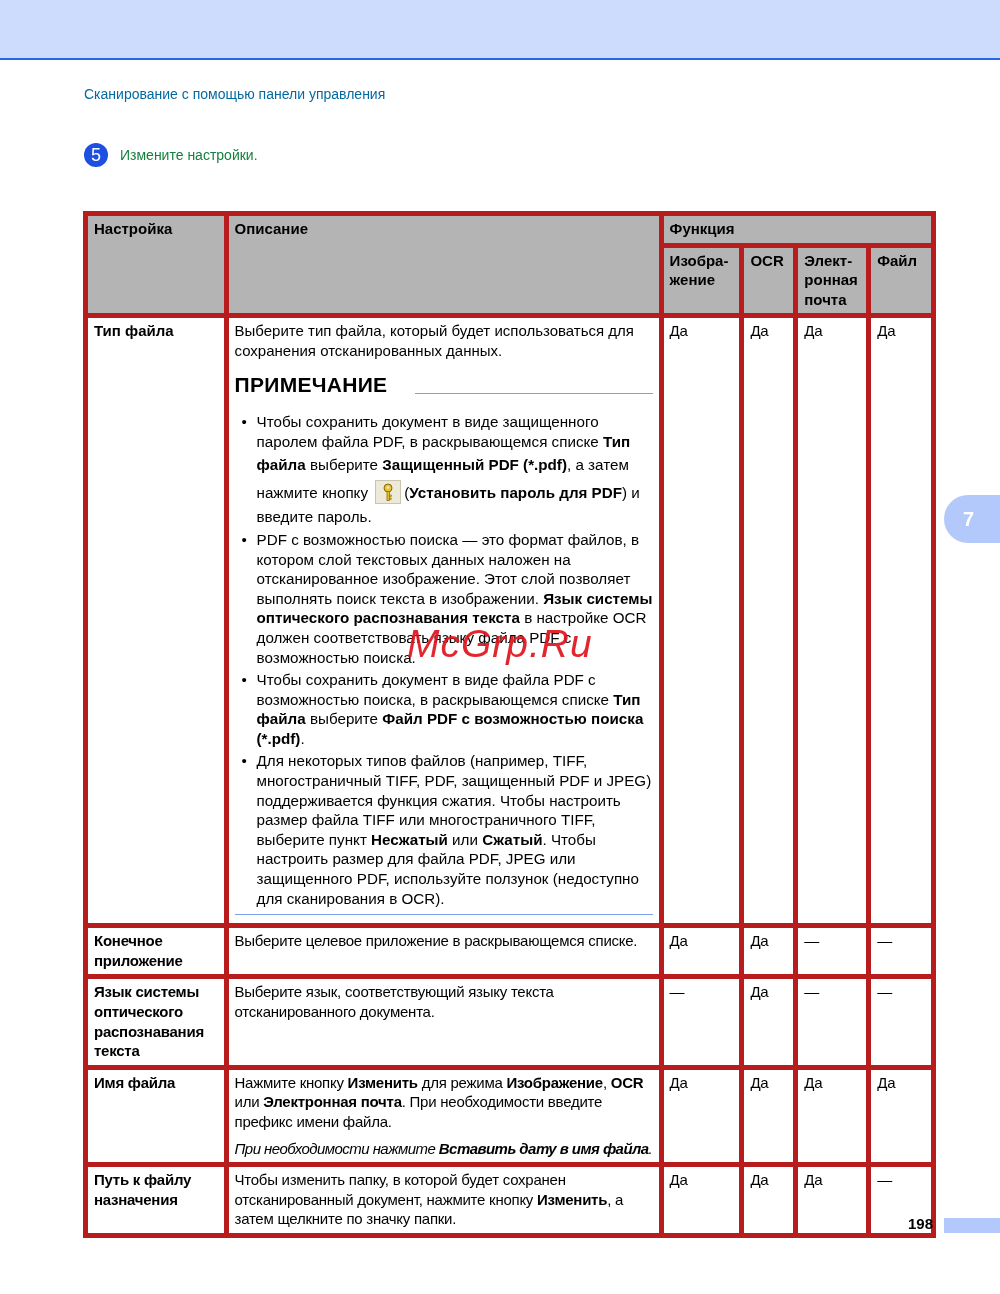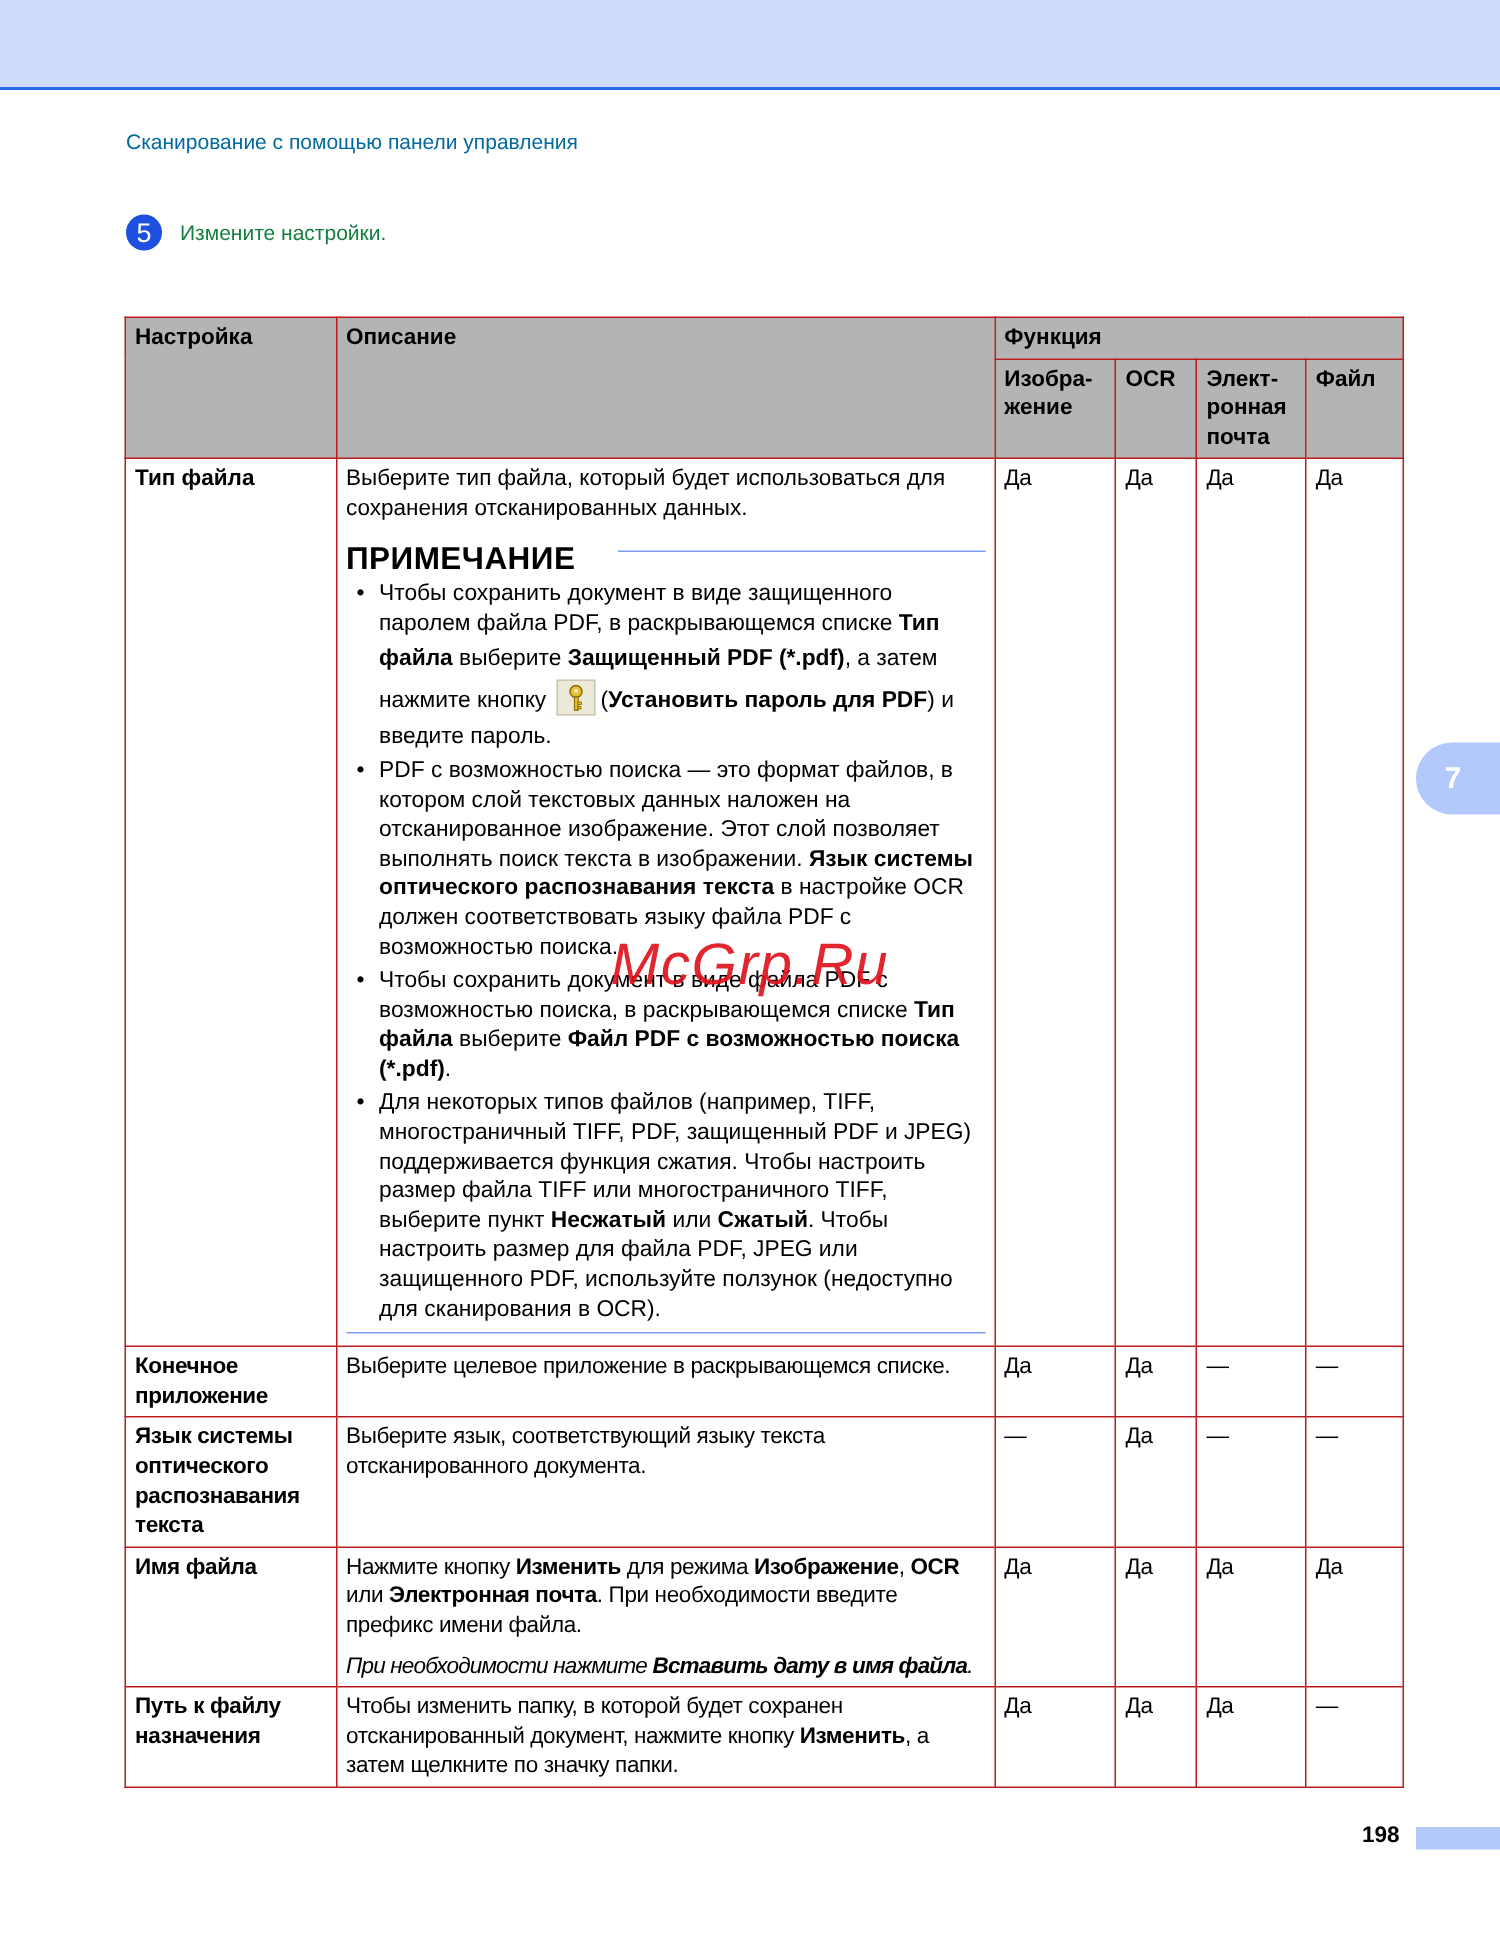--- a/index.html
+++ b/index.html
@@ -7,36 +7,36 @@
   body { position: relative; font-family: "Liberation Sans", sans-serif; color: #000; }
 
   .top-band { position: absolute; left: 0; top: 0; width: 1000px; height: 60px; background: #cddcfc; border-bottom: 2px solid #2a66e8; }
   .running-head { position: absolute; left: 84px; top: 86px; font-size: 14px; color: #0369a1; }
 
   .step { position: absolute; left: 84px; top: 143px; display: flex; align-items: center; }
   .step-num { width: 24px; height: 24px; border-radius: 50%; background: #1d4fe0; color: #fff; font-size: 18px; display: flex; align-items: center; justify-content: center; }
   .step-text { margin-left: 12px; font-size: 14px; color: #15803d; }
 
   table.settings { position: absolute; left: 83px; top: 211px; width: 853px; border-collapse: collapse; font-size: 15px; line-height: 19.6px; }
-  table.settings td, table.settings th { border: 1px solid #b91c1c; vertical-align: top; padding: 3px 6px 4px 6px; text-align: left; }
+  table.settings td, table.settings th { border: 5px solid #b91c1c; vertical-align: top; padding: 3px 6px 4px 6px; text-align: left; }
   table.settings th { background: #b4b4b4; font-weight: bold; }
   .c1 { width: 141px; }
   .c2 { width: 443px; }
   .c3 { width: 81px; }
   .c4 { width: 54px; }
   .c5 { width: 73px; }
   .c6 { width: 65px; }
   td.setting-name { font-weight: bold; }
   .condensed { letter-spacing: -0.25px; }
 
   .note { margin-top: 14px; margin-bottom: 4px; }
-  .note-head { display: flex; align-items: flex-start; }
+  .note-head { display: flex; align-items: flex-end; }
   .note-title { font-size: 21px; font-weight: bold; letter-spacing: 0.3px; }
   .note-rule { flex: 1; height: 1px; background: #7c9ef0; margin-left: 28px; margin-top: 4px; }
-  .note ul { list-style: none; margin-top: 4px; }
+  .note ul { list-style: none; margin-top: 18px; }
   .note li { position: relative; padding-left: 22px; font-size: 15.2px; line-height: 19.6px; margin-bottom: 3px; }
   .note li::before { content: "•"; position: absolute; left: 7px; top: 0; }
   .note-bottom { height: 1px; background: #7c9ef0; margin-top: 6px; }
   .key-btn { display: inline-block; width: 26px; height: 24px; vertical-align: middle; margin: 0 3px; background: #ece9d8; border: 1px solid #c9c5b0; position: relative; top: -2px; }
   .key-btn svg { display: block; margin: 2px auto 0; }
   .key-line { line-height: 28px; }
 
   .desc-sub { margin-top: 7px; font-style: italic; }
 
   .chapter-tab { position: absolute; left: 944px; top: 495px; width: 56px; height: 48px; background: #b3c8fb; border-radius: 24px 0 0 24px; color: #fff; font-size: 20px; font-weight: bold; display: flex; align-items: center; padding-left: 19px; }

